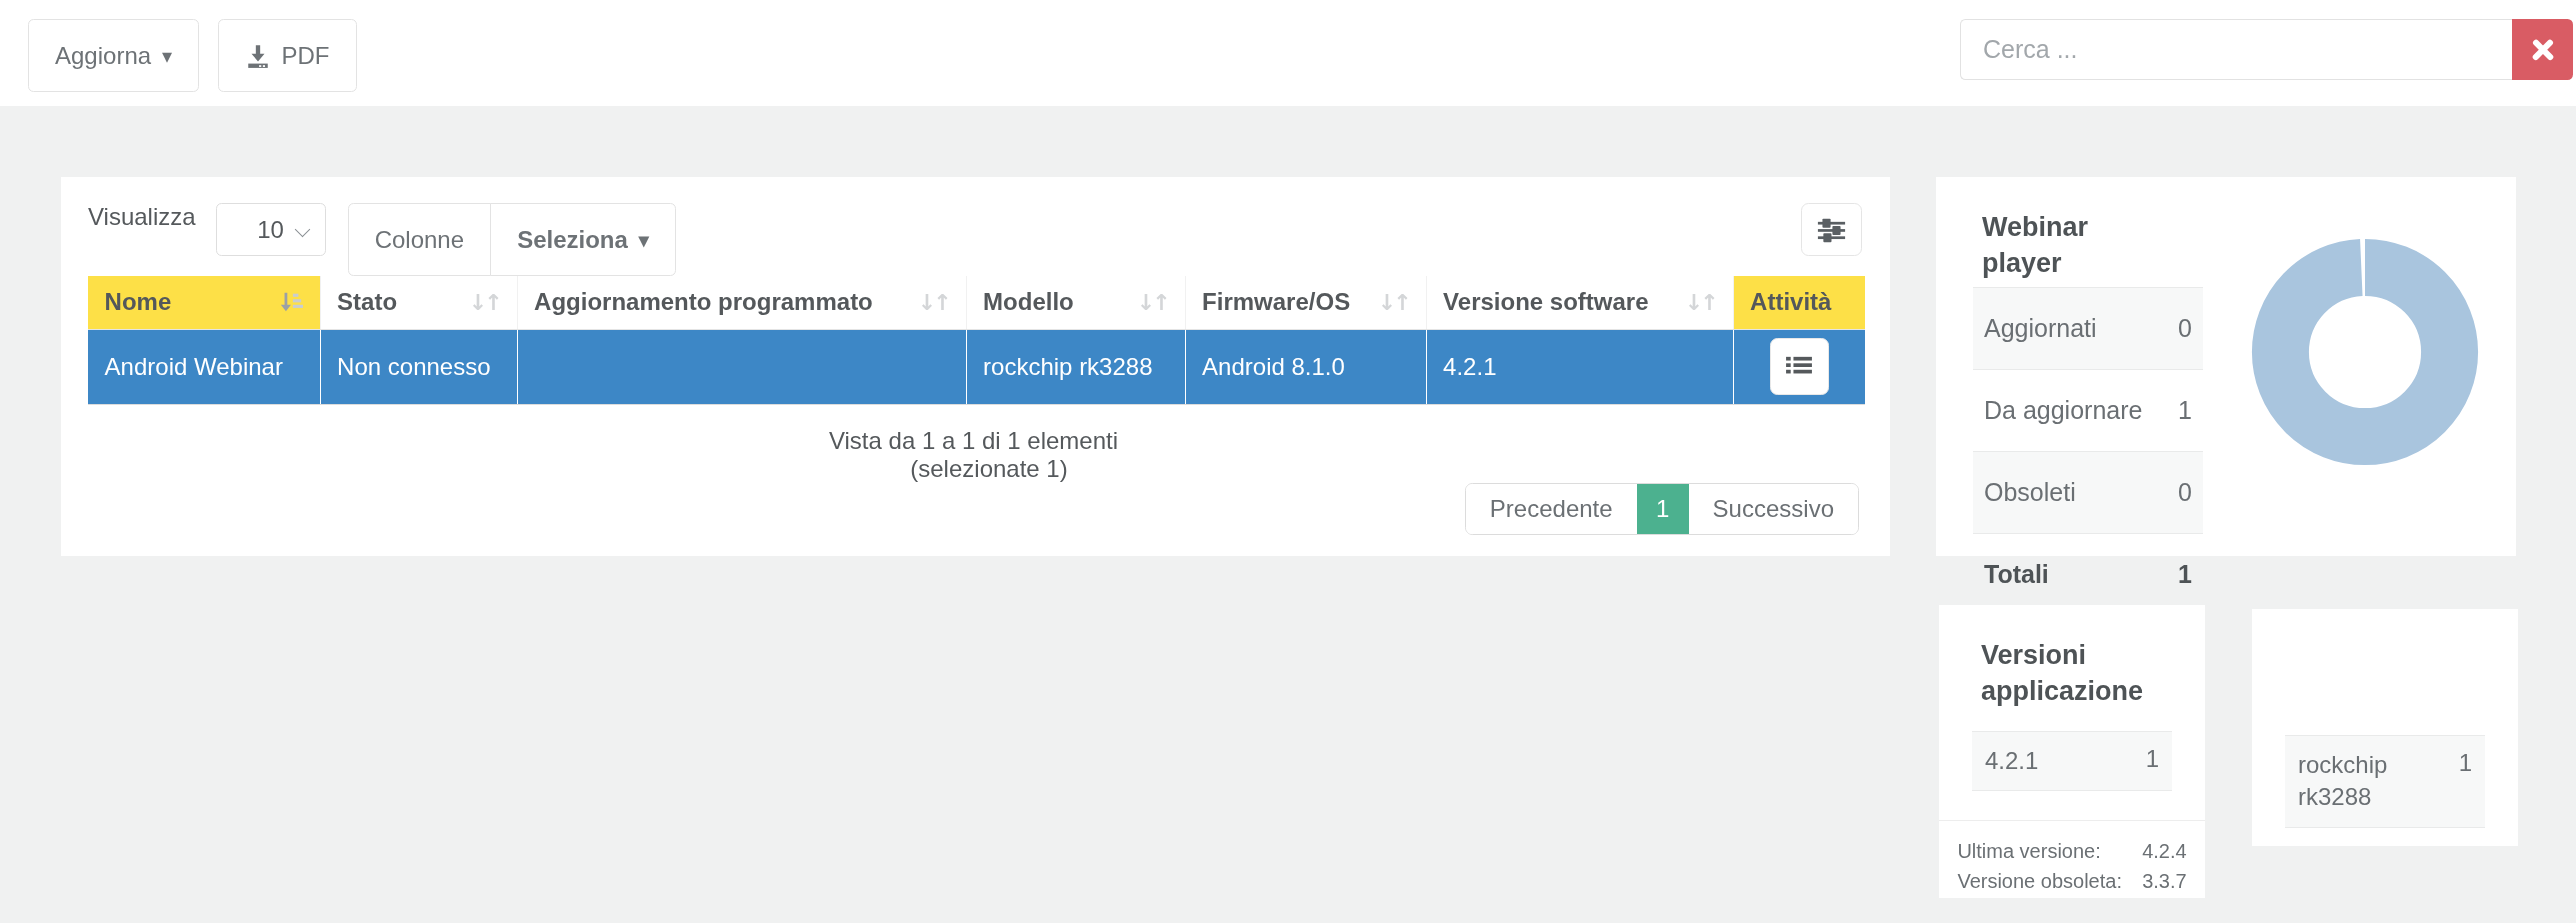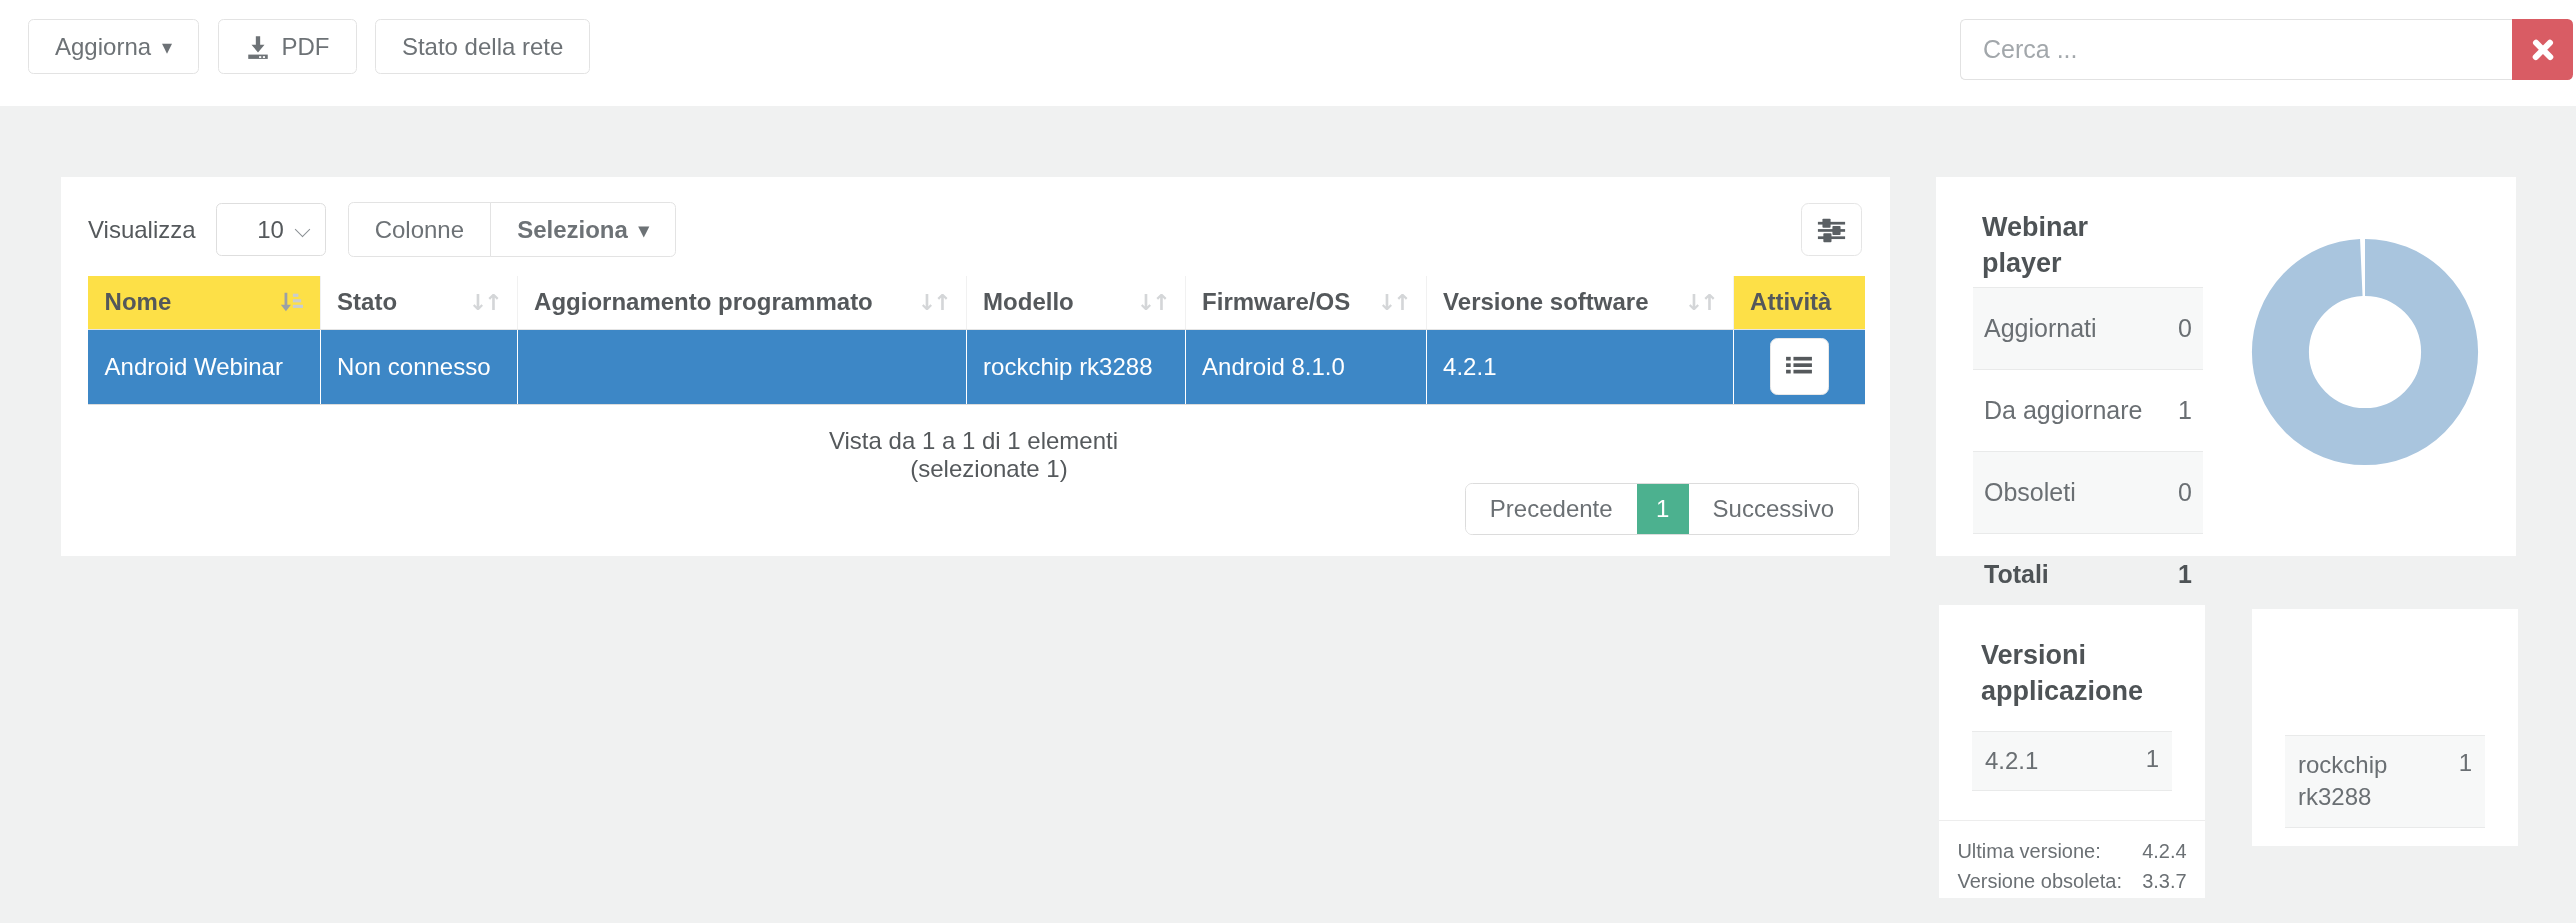--- a/index.html
+++ b/index.html
@@ -8,21 +8,21 @@
     position:relative; width:2576px; height:923px; overflow:hidden;
     background:#f0f1f1; color:#55595c;
     font-family:"Liberation Sans","DejaVu Sans",sans-serif;
     font-size:24px;
   }
 
   
   .topbar { position:absolute; left:0; top:0; width:2576px; height:106px; background:#ffffff; }
   .toolbar { position:absolute; left:28px; top:19.3px; display:flex; gap:18.4px; }
   .btn {
-    height:55px; background:#fff; border:0.9px solid #e3e3e3; border-radius:5.5px;
+    height:73px; background:#fff; border:0.9px solid #e3e3e3; border-radius:5.5px;
     color:#6d7276; font-size:24px; display:flex; align-items:center; gap:11px;
     padding:0 26px; cursor:pointer; white-space:nowrap;
   }
   .caret { font-size:20px; color:#6d7276; line-height:1; }
 
   .search-wrap { position:absolute; left:1960px; top:19.3px; display:flex; height:61px; }
   .search-input {
     width:552px; height:61px; border:0.9px solid #e2e2e2; border-right:none;
     border-radius:5.5px 0 0 5.5px; padding:0 22px; font-size:25px; color:#ef4444;
     font-family:"Liberation Sans","DejaVu Sans",sans-serif; outline:none; background:#fff;
@@ -35,21 +35,21 @@
   .x-icon { position:absolute; left:50%; top:50%; width:24px; height:24px; transform:translate(-50%,-50%); }
   .x-icon::before,.x-icon::after {
     content:""; position:absolute; left:50%; top:50%; width:26px; height:6.4px;
     background:#fff; border-radius:2.8px;
   }
   .x-icon::before { transform:translate(-50%,-50%) rotate(45deg); }
   .x-icon::after  { transform:translate(-50%,-50%) rotate(-45deg); }
 
   
   .table-card { position:absolute; left:61px; top:177px; width:1829px; height:379px; background:#fff; }
-  .controls { display:flex; align-items:center; margin:26px 28px 0 27px; height:53px; }
+  .controls { display:flex; margin:26px 28px 0 27px; height:53px; }
   .controls-label { color:#55595c; }
   .length-select {
     margin-left:20px; width:110px; height:53px; border:0.9px solid #dedede; border-radius:5.5px;
     position:relative; display:flex; align-items:center; justify-content:center; cursor:pointer;
     color:#55595c; background:#fff;
   }
   .length-select .chev {
     position:absolute; right:16.6px; top:20px; width:11px; height:11px;
     border-right:1.8px solid #8a8f93; border-bottom:1.8px solid #8a8f93; transform:rotate(45deg);
   }
@@ -146,23 +146,20 @@
       <button class="btn">
         <span>
           <svg width="26" height="26" viewBox="0 0 24 24">
             <path d="M10 2h4v8h4l-6 7-6-7h4z" fill="#6d7276"></path>
             <path d="M3 19h18v4H3z" fill="#6d7276"></path>
             <rect x="13" y="20.5" width="2" height="1.6" fill="#fff"></rect>
             <rect x="16.5" y="20.5" width="2" height="1.6" fill="#fff"></rect>
           </svg>
         </span>
         <span>PDF</span>
-      </button>
-      <button class="btn">
-        <span>Stato della rete</span>
       </button>
     </div>
 
     <div class="search-wrap">
       <input class="search-input" type="text" placeholder="Cerca ..." style="">
       <button class="clear-btn">
         <span class="x-icon"></span>
       </button>
     </div>
   </div>

